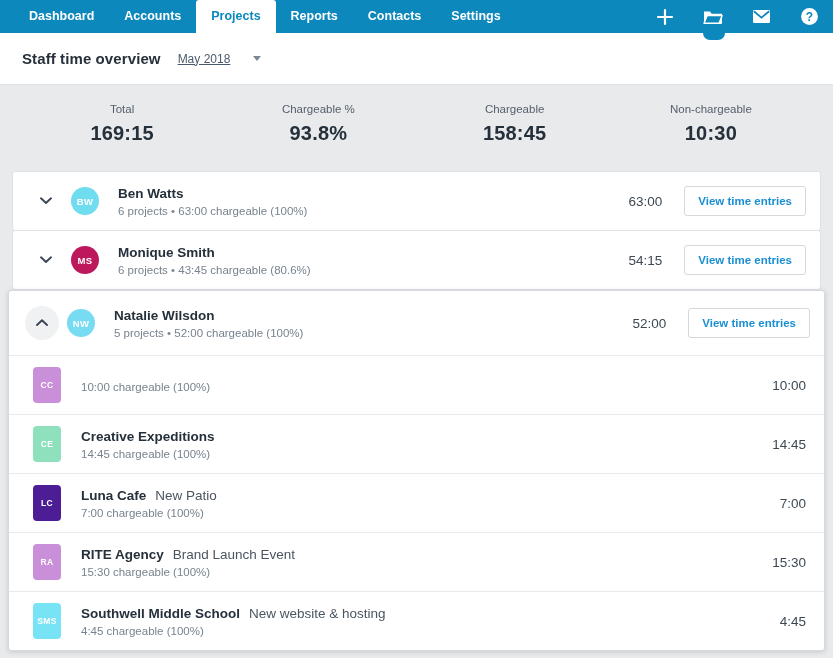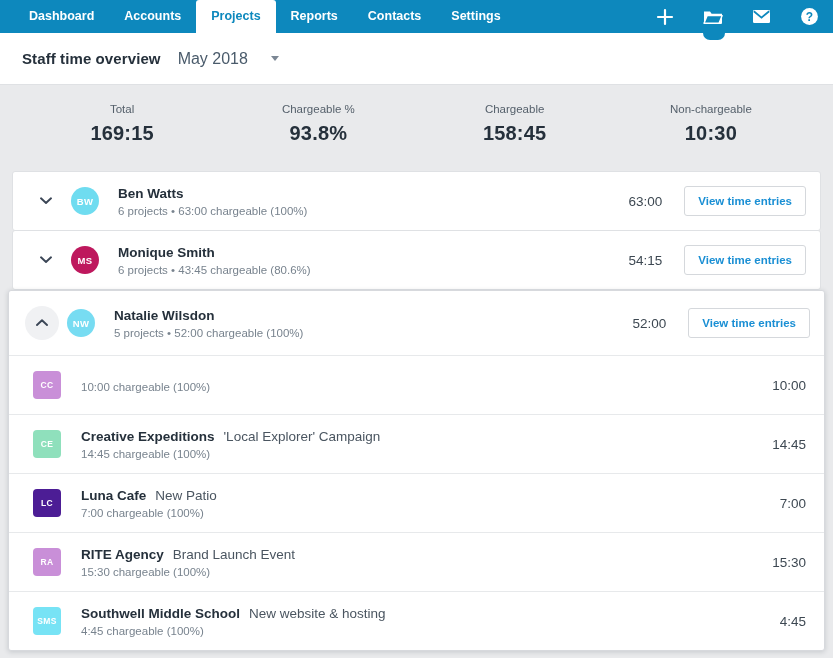--- a/index.html
+++ b/index.html
@@ -41,22 +41,22 @@
   }
 
   
   .titlebar {
     background: #ffffff; height: 52px;
     display: flex; align-items: center; padding-left: 22px;
     border-bottom: 1px solid #dfe1e4;
   }
   .page-title { font-size: 15px; font-weight: bold; color: #25303b; letter-spacing: .1px; }
   .period-select {
-    margin-left: 17px; font-size: 16px; color: #4a5b6b;
-    display: flex; align-items: center; gap: 23px; cursor: pointer;
+    margin-left: 17px; font-size: 12px; color: #4a5b6b;
+    display: flex; align-items: center; gap: 23px; cursor: pointer; text-decoration: underline;
   }
   .caret-down {
     width: 0; height: 0; border-left: 4px solid transparent;
     border-right: 4px solid transparent; border-top: 5px solid #7b8794;
   }
 
   
   .stats {
     background: #e9eaec; height: 78px;
     display: flex; align-items: center; padding: 0 24px;
@@ -111,21 +111,21 @@
     position: relative; z-index: 2;
   }
   .card.expanded .staff-row { height: 64px; }
 
   .project-row {
     display: flex; align-items: center;
     height: 59px; padding: 0 18px 0 24px;
     border-top: 1px solid #e7e9eb;
   }
   .proj-tile {
-    width: 28px; height: 28px; border-radius: 4px; flex: 0 0 28px;
+    width: 28px; height: 36px; border-radius: 4px; flex: 0 0 28px;
     display: flex; align-items: center; justify-content: center;
     color: #ffffff; font-size: 8.5px; font-weight: bold; letter-spacing: .3px;
   }
   .proj-info { margin-left: 20px; flex: 1 1 auto; min-width: 0; }
   .proj-titleline { display: flex; align-items: baseline; gap: 9px; }
   .proj-client { font-size: 13.5px; font-weight: bold; color: #25303b; }
   .proj-name { font-size: 13.5px; color: #4a5560; }
   .proj-meta { font-size: 11.5px; color: #78838e; margin-top: 4px; }
   .proj-total { font-size: 13.5px; color: #3d4852; white-space: nowrap; }
 </style>
@@ -259,21 +259,20 @@
         </div>
         <div class="proj-total">10:00</div>
       </div>
       <div class="project-row">
         <div class="proj-tile" style="background:#8fe0bc">
           <span>CE</span>
         </div>
         <div class="proj-info">
           <div class="proj-titleline">
             <span class="proj-client">Creative Expeditions</span>
-            <span class="proj-name">'Local Explorer' Campaign</span>
           </div>
           <div class="proj-meta">14:45 chargeable (100%)</div>
         </div>
         <div class="proj-total">14:45</div>
       </div>
       <div class="project-row">
         <div class="proj-tile" style="background:#4c1d95">
           <span>LC</span>
         </div>
         <div class="proj-info">

